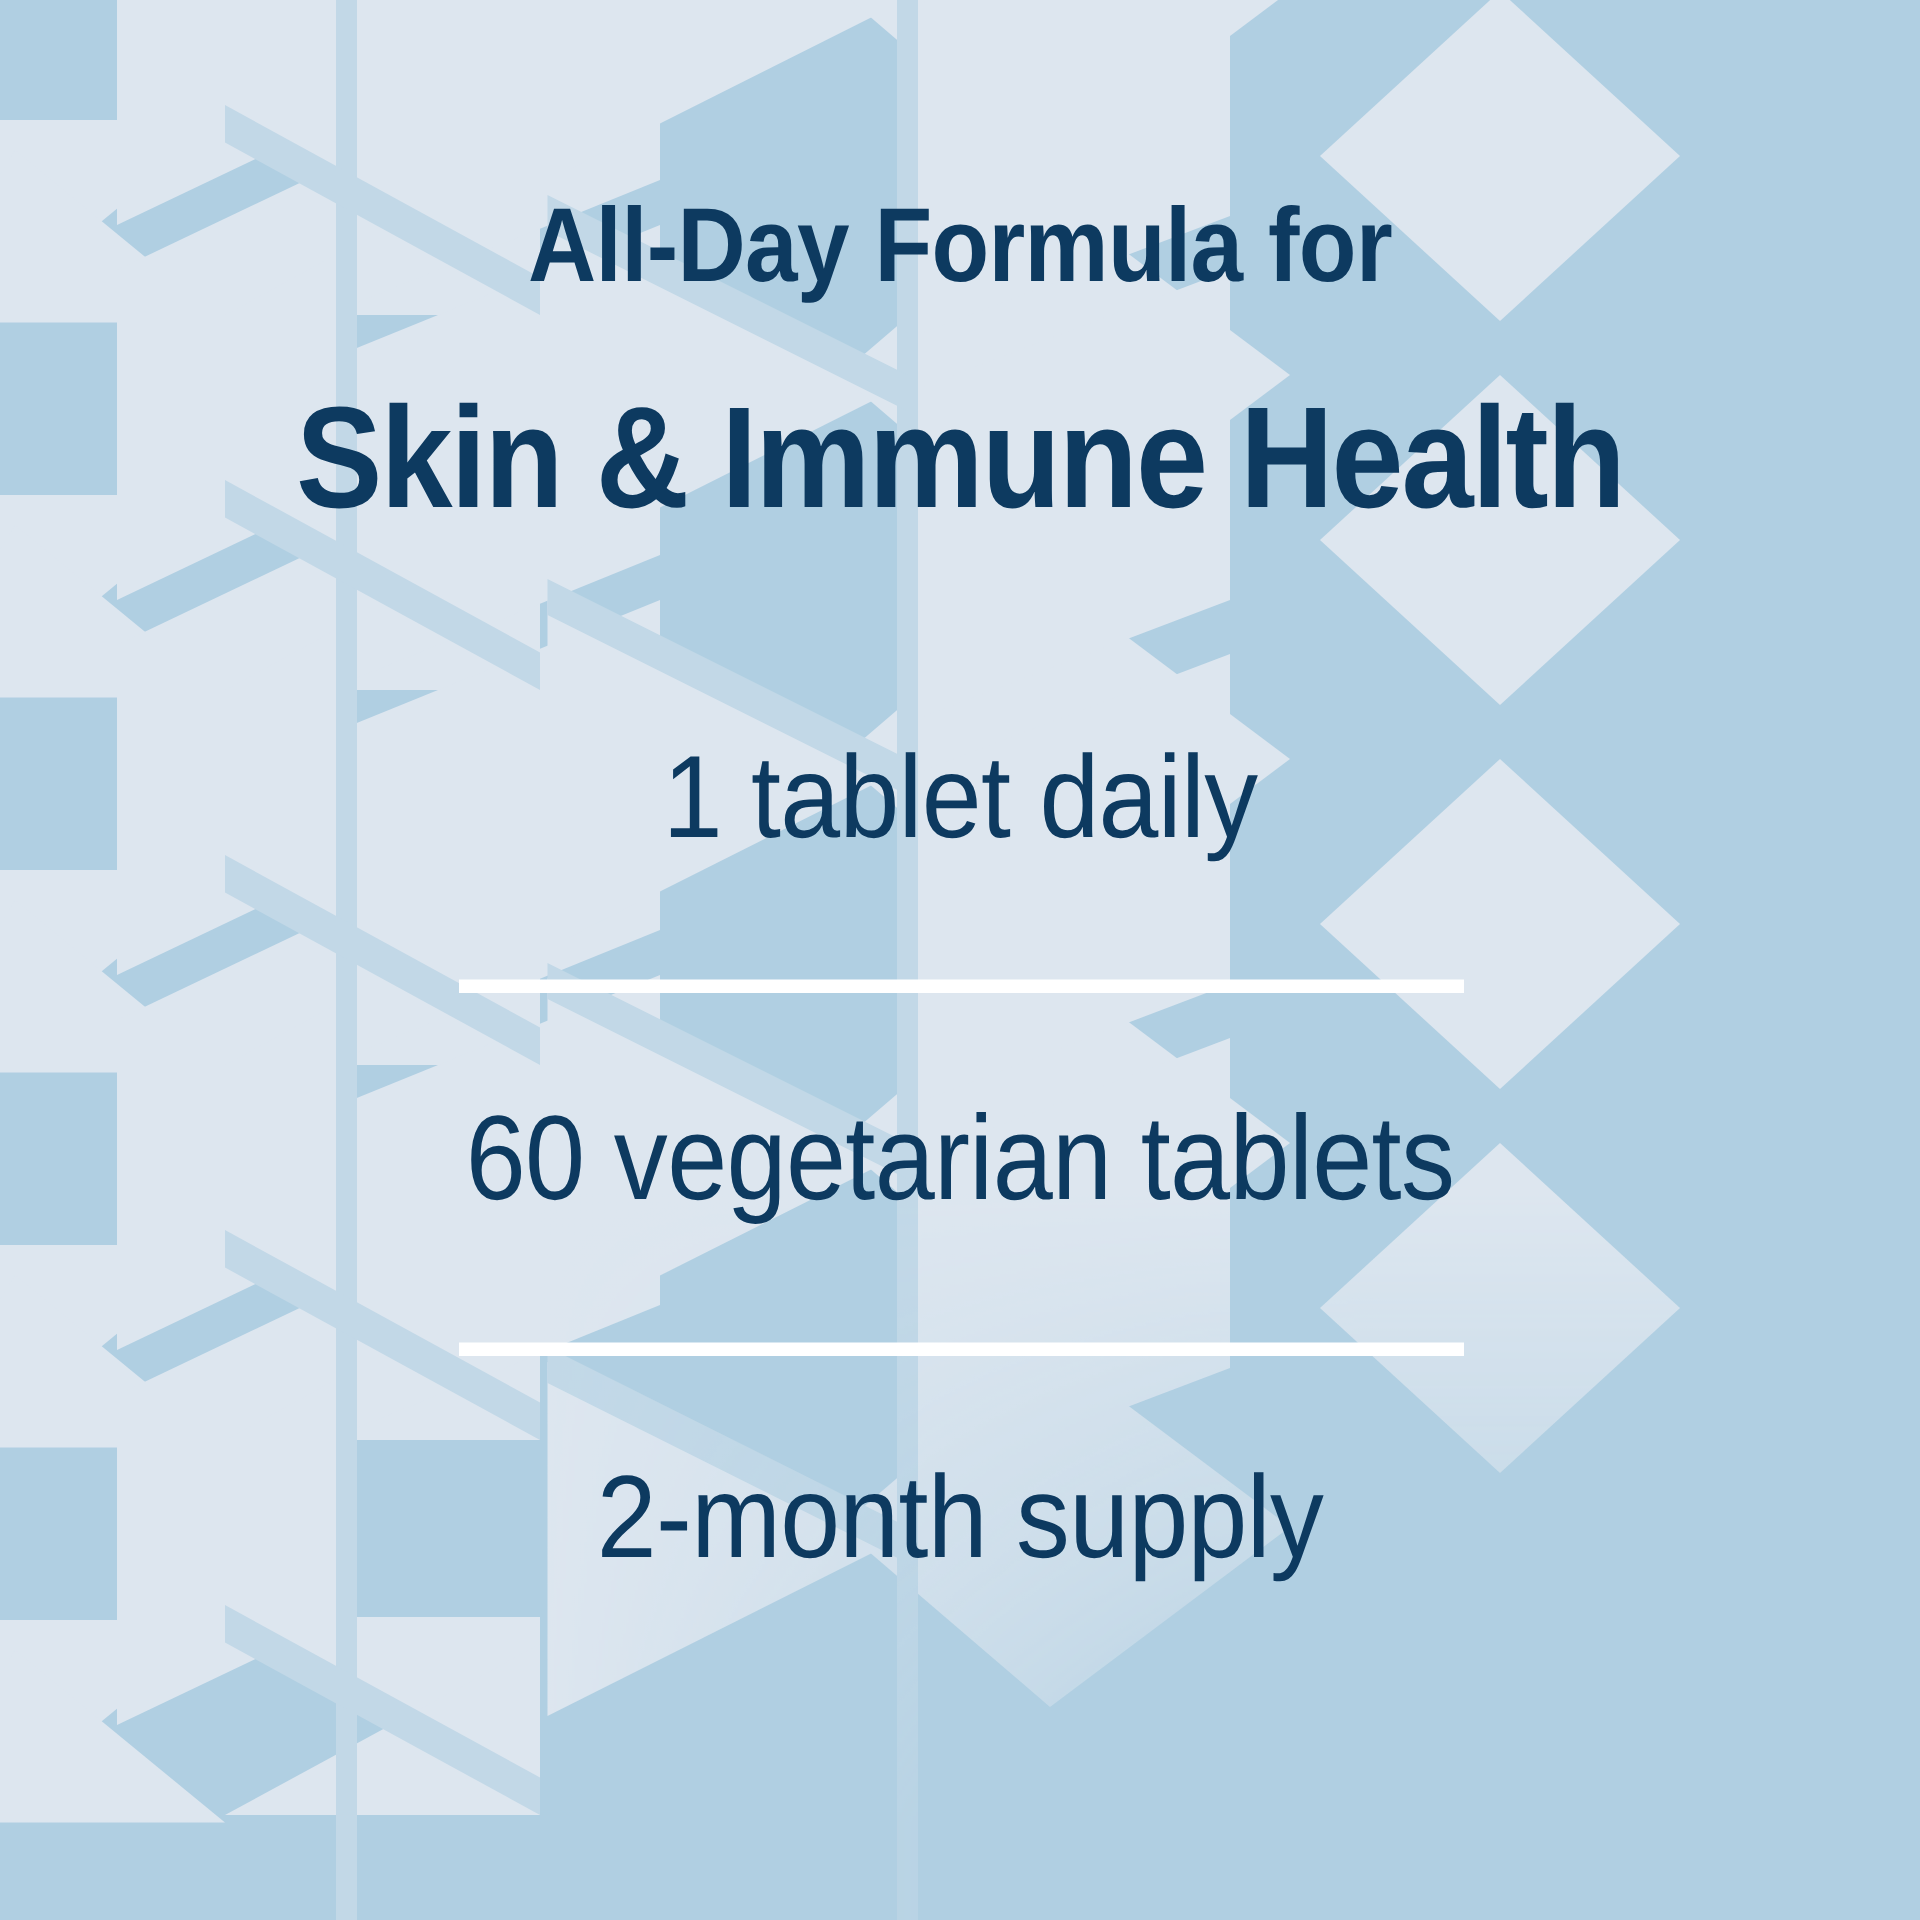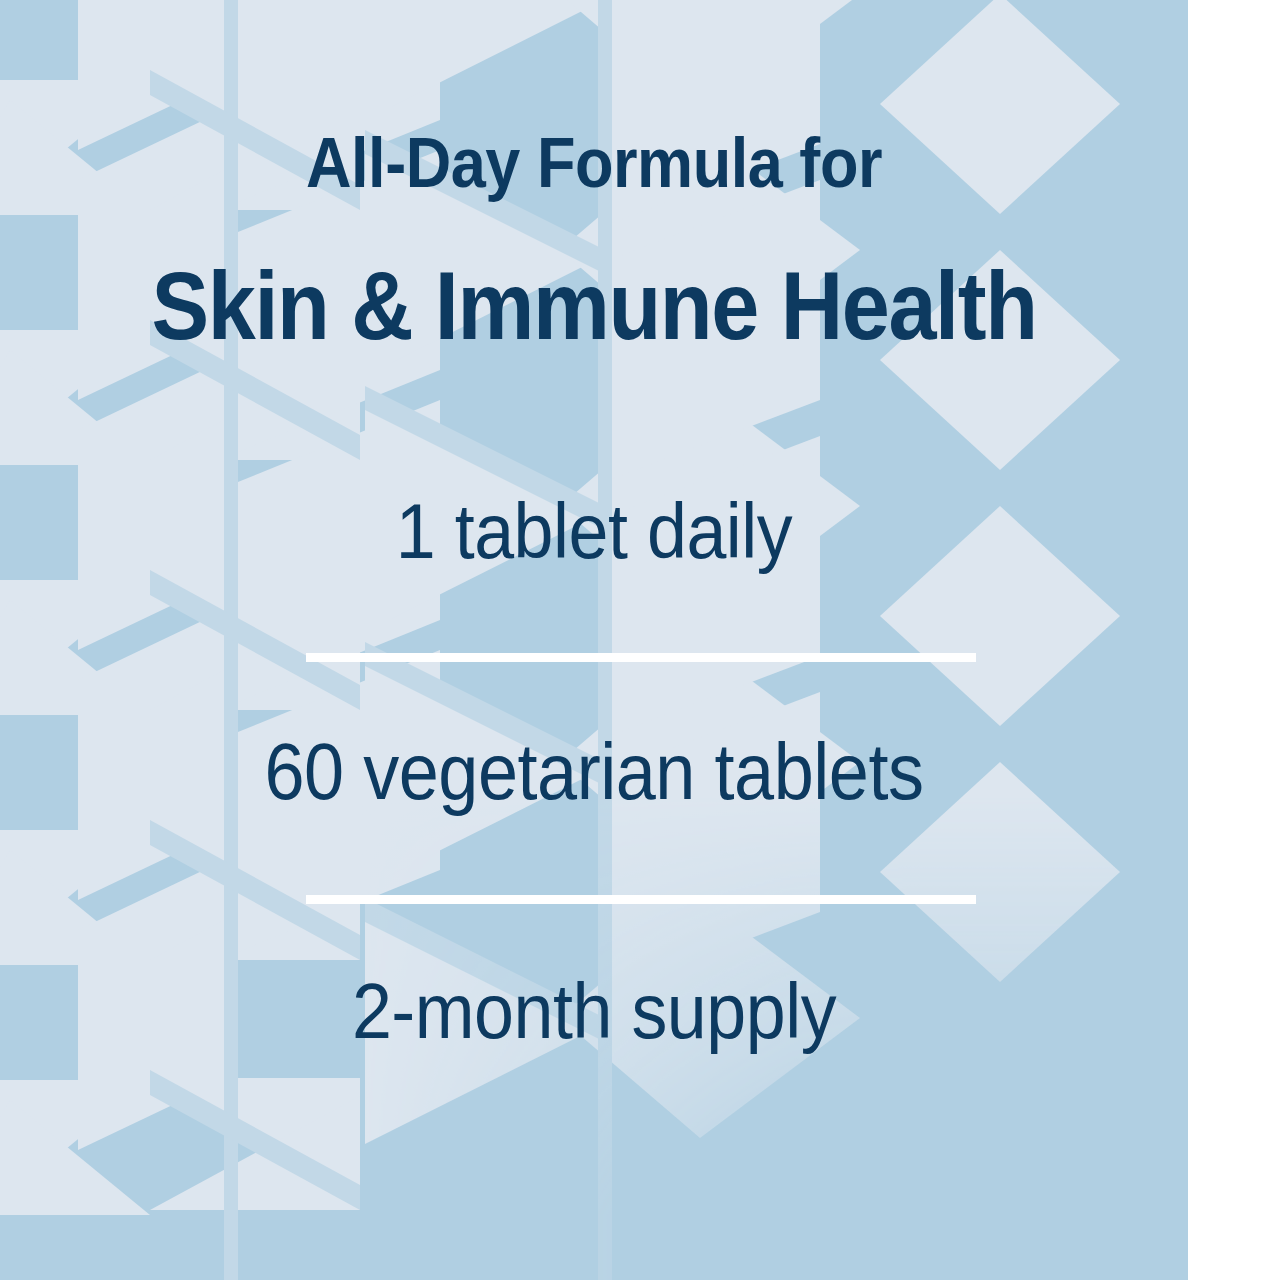--- a/index.html
+++ b/index.html
@@ -5,21 +5,21 @@
   html, body {
     margin: 0;
     padding: 0;
     width: 1280px;
     height: 1280px;
     overflow: hidden;
   }
 
   #card {
     position: relative;
-    width: 1188px;
+    width: 1280px;
     height: 1280px;
     background: #b0cfe2;
     overflow: hidden;
     font-family: "Liberation Sans", "DejaVu Sans", sans-serif;
   }
 
   
   #pattern-layer {
     position: absolute;
     inset: 0;

